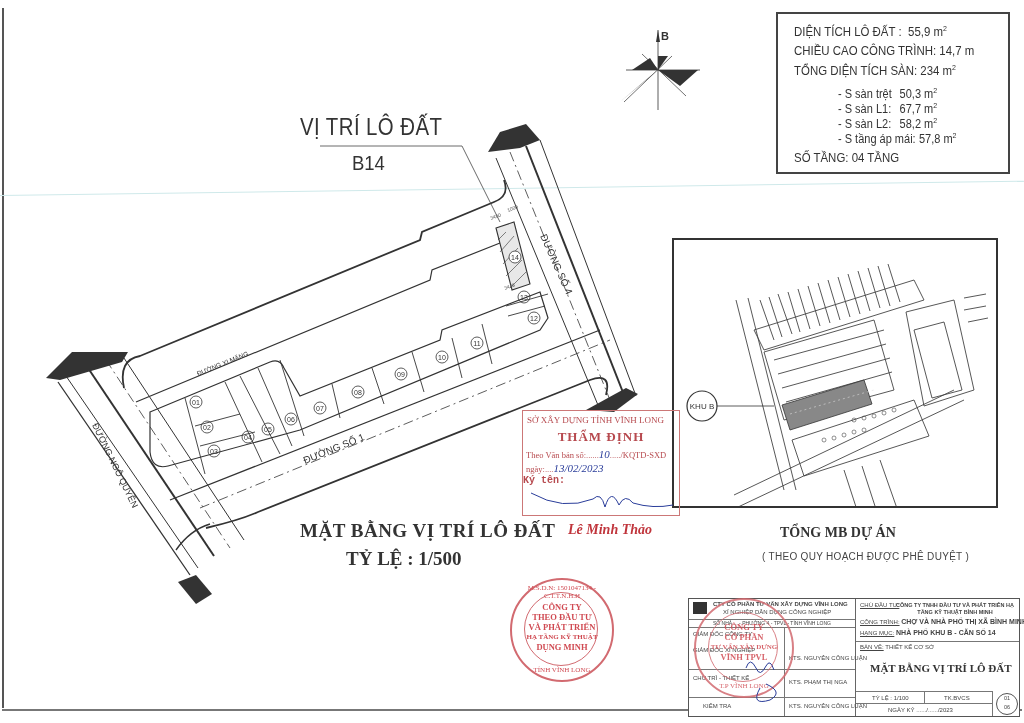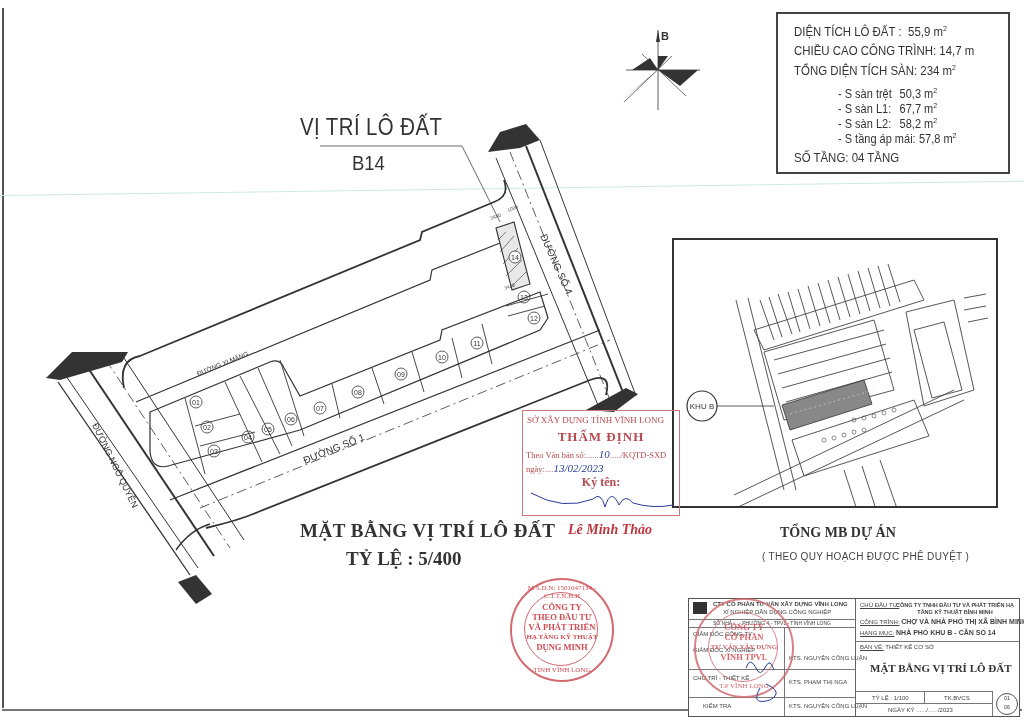--- a/index.html
+++ b/index.html
@@ -22,21 +22,21 @@
   .overview-frame { position:absolute; left:672px; top:238px; width:322px; height:266px; border:2px solid #333; background:#fff; }
   .overview-title { position:absolute; left:780px; top:525px; font-family:"Liberation Serif", serif; font-weight:bold; font-size:14px; color:#333; white-space:nowrap; }
   .overview-sub { position:absolute; left:762px; top:551px; font-size:10px; color:#444; white-space:nowrap; letter-spacing:0.3px; }
 
   .stamp-approval { position:absolute; left:522px; top:410px; width:156px; height:104px; border:1.5px solid #c77; background:transparent; font-family:"Liberation Serif", serif; color:#b74a4f; }
   .stamp-approval .s1 { position:absolute; left:4px; top:4px; font-size:9px; white-space:nowrap; }
   .stamp-approval .s2 { position:absolute; left:0; width:100%; text-align:center; top:18px; font-size:13px; font-weight:bold; letter-spacing:1px; }
   .stamp-approval .s3 { position:absolute; left:3px; top:37px; font-size:8.5px; white-space:nowrap; }
   .stamp-approval .s3 .hand, .stamp-approval .s4 .hand { color:#2a3d9a; font-style:italic; font-size:11px; }
   .stamp-approval .s4 { position:absolute; left:3px; top:51px; font-size:8.5px; white-space:nowrap; }
-  .stamp-approval .s5 { position:absolute; left:0; width:100%; text-align:center; top:64px; font-size:12px; font-weight:bold; }
+  .stamp-approval .s5 { position:absolute; left:0; width:100%; top:64px; font-size:10px; font-weight:bold;font-family:Liberation Mono, monospace; }
   .signer { position:absolute; left:568px; top:522px; font-family:"Liberation Serif", serif; font-style:italic; font-weight:bold; font-size:14px; color:#c0353c; white-space:nowrap; }
 
   .round-stamp { position:absolute; border-radius:50%; border:2px solid #d26a70; color:#d04a52; font-family:"Liberation Serif", serif; text-align:center; }
   .round-stamp .inner { position:absolute; border-radius:50%; border:1.5px solid #d26a70; }
   .round-stamp .txt { position:absolute; left:0; width:100%; font-size:8.5px; font-weight:bold; line-height:10px; }
   .round-stamp .ring { position:absolute; left:0; width:100%; font-size:7px; }
 
   .titleblock { position:absolute; left:688px; top:598px; width:330px; height:117px; border:1.5px solid #555; background:#fff; font-size:6px; color:#444; }
   .tb-left { position:absolute; left:0; top:0; width:166px; height:117px; border-right:1px solid #666; }
   .tb-right { position:absolute; left:167px; top:0; width:163px; height:117px; }
@@ -160,21 +160,21 @@
     <div class="row" style="left:60px;top:87px;"><span style="display:inline-block;width:70px">- S sàn L1:</span><span>67,7 m</span><sup>2</sup></div>
     <div class="row" style="left:60px;top:102px;"><span style="display:inline-block;width:70px">- S sàn L2:</span><span>58,2 m</span><sup>2</sup></div>
     <div class="row" style="left:60px;top:117px;"><span style="display:inline-block;width:92px">- S tầng áp mái:</span><span>57,8 m</span><sup>2</sup></div>
     <div class="row" style="left:16px;top:136px;font-size:13px;">SỐ TẦNG: 04 TẦNG</div>
   </div>
 
   <div class="title-vitri">VỊ TRÍ LÔ ĐẤT</div>
   <div class="title-b14">B14</div>
 
   <div class="main-title">MẶT BẰNG VỊ TRÍ LÔ ĐẤT</div>
-  <div class="scale-title">TỶ LỆ : 5/400</div>
+  <div class="scale-title">TỶ LỆ : 1/500</div>
 
   <div class="overview-frame">
     <svg width="322" height="266" viewBox="0 0 322 266">
       <g fill="none" stroke="#444" stroke-width="0.9">
         <path d="M62 60 L110 250 M74 58 L122 250"></path>
         <path d="M60 255 L280 150 M62 268 L290 160"></path>
         <path d="M80 90 L240 40 L250 60 L90 110 Z"></path>
         <path d="M86 60 L100 100 M95 57 L108 97 M104 54 L118 94 M114 52 L126 92 M124 49 L136 89 M134 46 L146 86 M144 43 L156 83 M154 40 L166 80 M164 37 L176 77 M174 34 L186 74 M184 31 L196 71 M194 28 L206 68 M204 26 L216 66 M214 24 L226 62"></path>
         <path d="M90 112 L200 80 L220 150 L110 180 Z"></path>
         <path d="M100 120 L210 90 M104 134 L212 104 M108 148 L216 118 M112 162 L218 132"></path>

